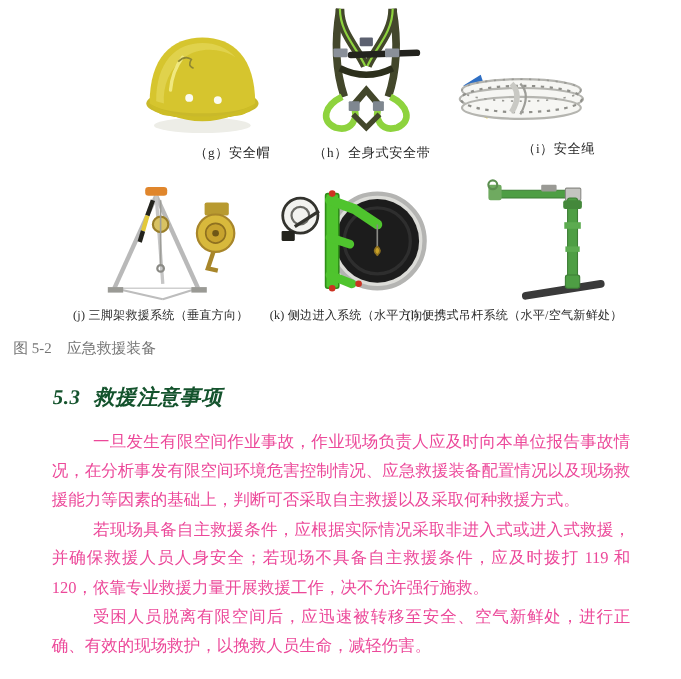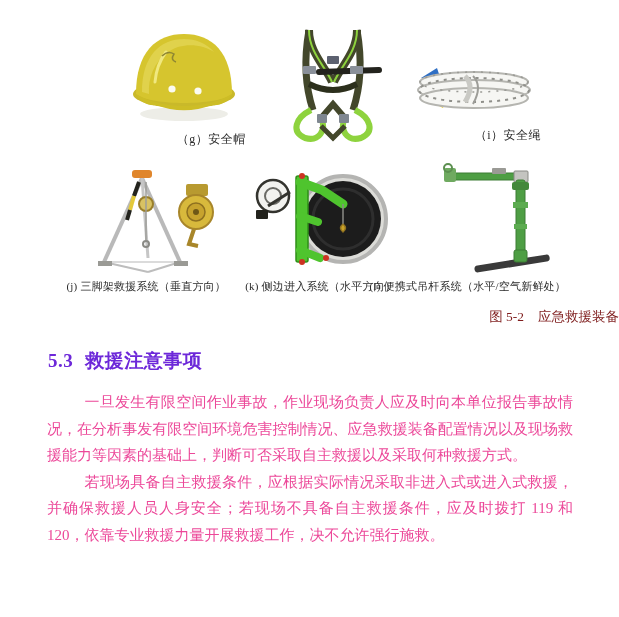--- a/index.html
+++ b/index.html
@@ -12,25 +12,25 @@
   .row1{margin-left:100px;width:445px;margin-top:6px;}
   .row2{margin-left:56px;width:510px;margin-top:14px;}
   .fig-cell{display:flex;flex-direction:column;align-items:flex-end;}
   .row1 .fig-cell{width:148px;}
   .row2 .fig-cell{width:170px;}
   .fig-img{display:flex;align-items:flex-end;justify-content:center;}
   .row1 .fig-img{height:120px;}
   .row2 .fig-img{height:112px;}
   .fig-cap{margin-top:5px;font-size:12px;color:#2a2a2a;white-space:nowrap;letter-spacing:0.5px;}
   .row2 .fig-cap{font-size:11px;letter-spacing:0.2px;}
-  .figure-title{margin-top:14px;text-align:right;font-size:13.5px;color:#7f1d1d;}
+  .figure-title{margin-top:14px;text-align:left;font-size:13.5px;color:#737373;margin-left:12px;}
   .figure-title .gap{display:inline-block;width:14px;}
   .section-heading{
     margin:22px 0 0 48px;font-family:"Liberation Sans","DejaVu Sans",sans-serif;
-    font-weight:700;font-size:19px;color:#6d28d9;letter-spacing:0.5px;
+    font-weight:700;font-size:19px;color:#14532d;letter-spacing:0.5px;font-style:italic;
   }
   .section-heading .num{font-family:"Liberation Serif",serif;margin-right:12px;}
   .body-text{margin:15px 46px 0 47px;font-size:15px;line-height:26.5px;
     text-align:justify;text-justify:inter-ideograph;color:#ec4899;}
   .body-text p{margin:0;text-indent:2.5em;}
 </style>
 </head>
 <body>
 
 <div class="page">
@@ -69,20 +69,21 @@
           <rect x="28" y="40" width="13" height="8" rx="1" fill="#8a9099"></rect>
           <rect x="75" y="40" width="13" height="8" rx="1" fill="#8a9099"></rect>
           <path d="M36,84 C20,92 16,106 30,112 C44,116 52,104 46,92" stroke="#8ed33e" stroke-width="6" fill="none"></path>
           <path d="M80,84 C96,92 100,106 86,112 C72,116 64,104 70,92" stroke="#8ed33e" stroke-width="6" fill="none"></path>
           <path d="M46,92 L58,78 L70,92" stroke="#43472b" stroke-width="6" fill="none"></path>
           <path d="M46,100 L58,112 L70,100" stroke="#43472b" stroke-width="5" fill="none"></path>
           <rect x="42" y="88" width="10" height="9" rx="1" fill="#7f8790"></rect>
           <rect x="64" y="88" width="10" height="9" rx="1" fill="#7f8790"></rect>
         </svg>
       </div>
+      <figcaption class="fig-cap">（h）全身式安全带</figcaption>
     </figure>
 
     <figure class="fig-cell" style="margin:4px">
       <div class="fig-img" style="height:96px">
         <svg width="134" height="62" viewBox="0 0 134 62">
           <path d="M14,18 L30,8 L34,20 Z" fill="#2f6fc4"></path>
           <path d="M20,40 L36,48 L40,34 Z" fill="#e3c93a"></path>
           <ellipse cx="67" cy="22" rx="54" ry="10" fill="#f6f6f3" stroke="#b5b5b0" stroke-width="2"></ellipse>
           <ellipse cx="67" cy="30" rx="56" ry="10" fill="#f6f6f3" stroke="#b5b5b0" stroke-width="2"></ellipse>
           <ellipse cx="67" cy="38" rx="54" ry="10" fill="#f6f6f3" stroke="#b5b5b0" stroke-width="2"></ellipse>
@@ -176,15 +177,16 @@
     <span>图 5-2</span><span class="gap"></span><span>应急救援装备</span>
   </div>
 
   <h2 class="section-heading">
     <span class="num">5.3</span><span>救援注意事项</span>
   </h2>
 
   <div class="body-text">
     <p>一旦发生有限空间作业事故，作业现场负责人应及时向本单位报告事故情况，在分析事发有限空间环境危害控制情况、应急救援装备配置情况以及现场救援能力等因素的基础上，判断可否采取自主救援以及采取何种救援方式。</p>
     <p>若现场具备自主救援条件，应根据实际情况采取非进入式或进入式救援，并确保救援人员人身安全；若现场不具备自主救援条件，应及时拨打 119 和 120，依靠专业救援力量开展救援工作，决不允许强行施救。</p>
+    <p>受困人员脱离有限空间后，应迅速被转移至安全、空气新鲜处，进行正确、有效的现场救护，以挽救人员生命，减轻伤害。</p>
   </div>
 
 </div>
 
 </body></html>

